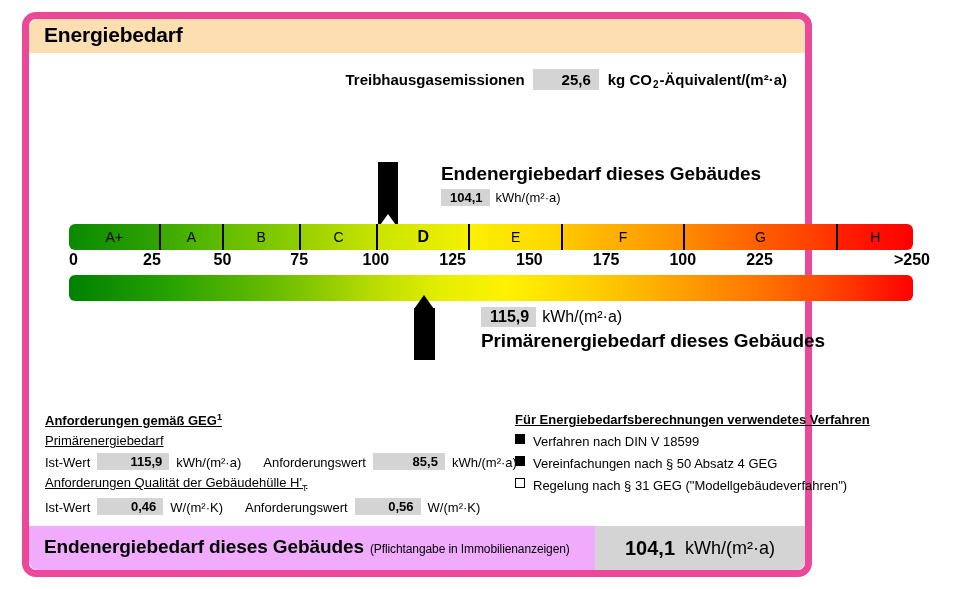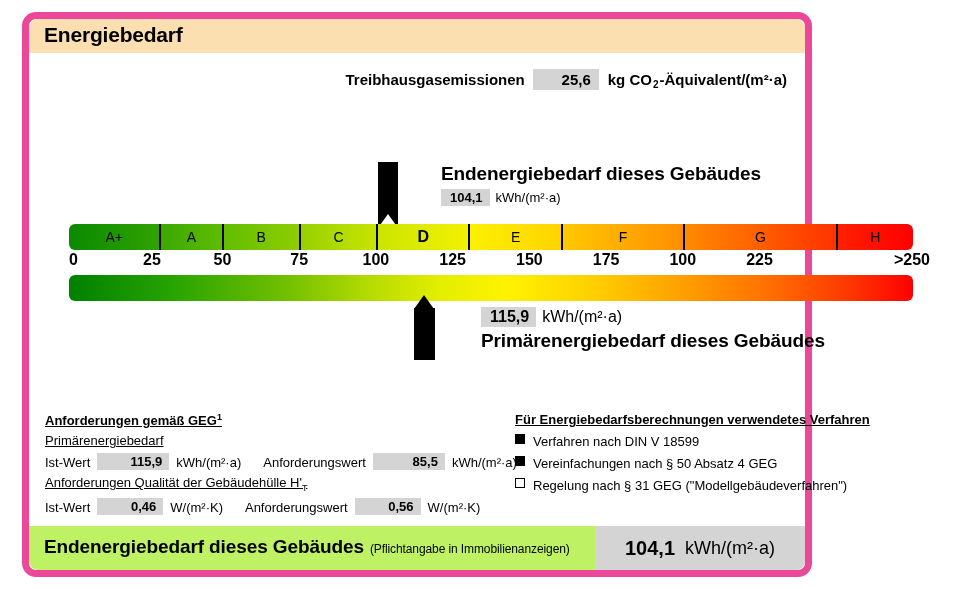--- a/index.html
+++ b/index.html
@@ -268,21 +268,21 @@
     display: flex;
     align-items: flex-start;
   }
   .method-row .cbox { margin-left: 0; margin-right: 8px; }
 
   
   .footer-band {
     position: absolute;
     left: 0; bottom: 0;
     width: 100%; height: 44px;
-    background: #bef264;
+    background: #f0abfc;
     border-bottom-left-radius: 9px;
     border-bottom-right-radius: 9px;
   }
   .footer-title {
     position: absolute;
     left: 15px; top: 10px;
     font-size: 19px;
     font-weight: bold;
     white-space: nowrap;
     letter-spacing: -0.1px;

